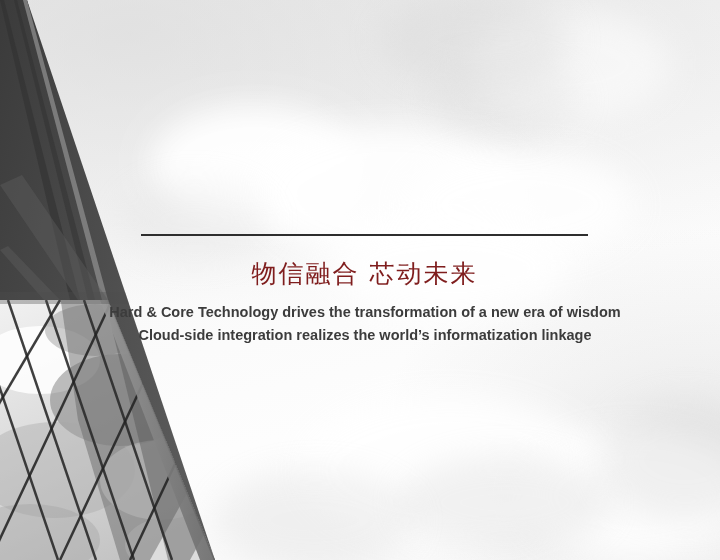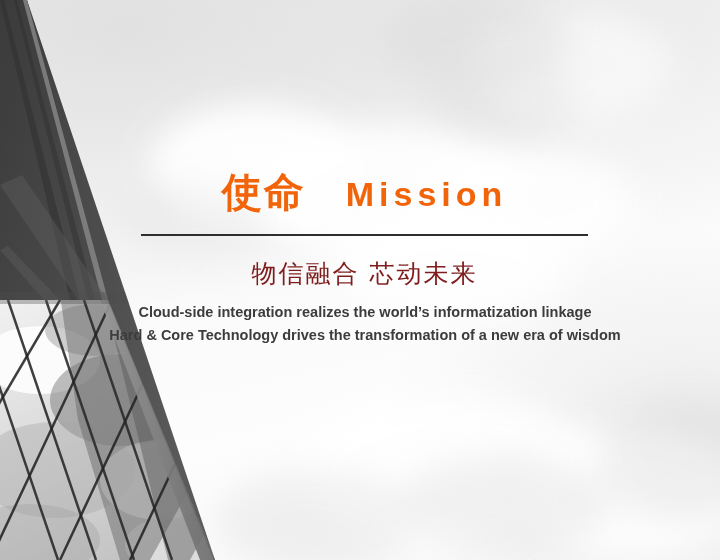--- a/index.html
+++ b/index.html
@@ -249,28 +249,24 @@
       </g>
 
       <g clip-path="url(#towerClip)">
         <rect x="0" y="292" width="330" height="12" fill="#4d4d4d" opacity="0.35"></rect>
       </g>
     </svg>
   </div>
 
   <div class="content">
 
-    <div class="title-row">
-      <span class="title-cn">使命</span>
-      <span class="title-en">Mission</span>
-    </div>
 
     <div class="divider"></div>
 
     <div class="subtitle-cn">物信融合 芯动未来</div>
 
     <div class="tagline">
+      <div>Hard &amp; Core Technology drives the transformation of a new era of wisdom</div>
       <div>Cloud-side integration realizes the world’s informatization linkage</div>
-      <div>Hard &amp; Core Technology drives the transformation of a new era of wisdom</div>
     </div>
 
   </div>
 </div>
 
 </body></html>

